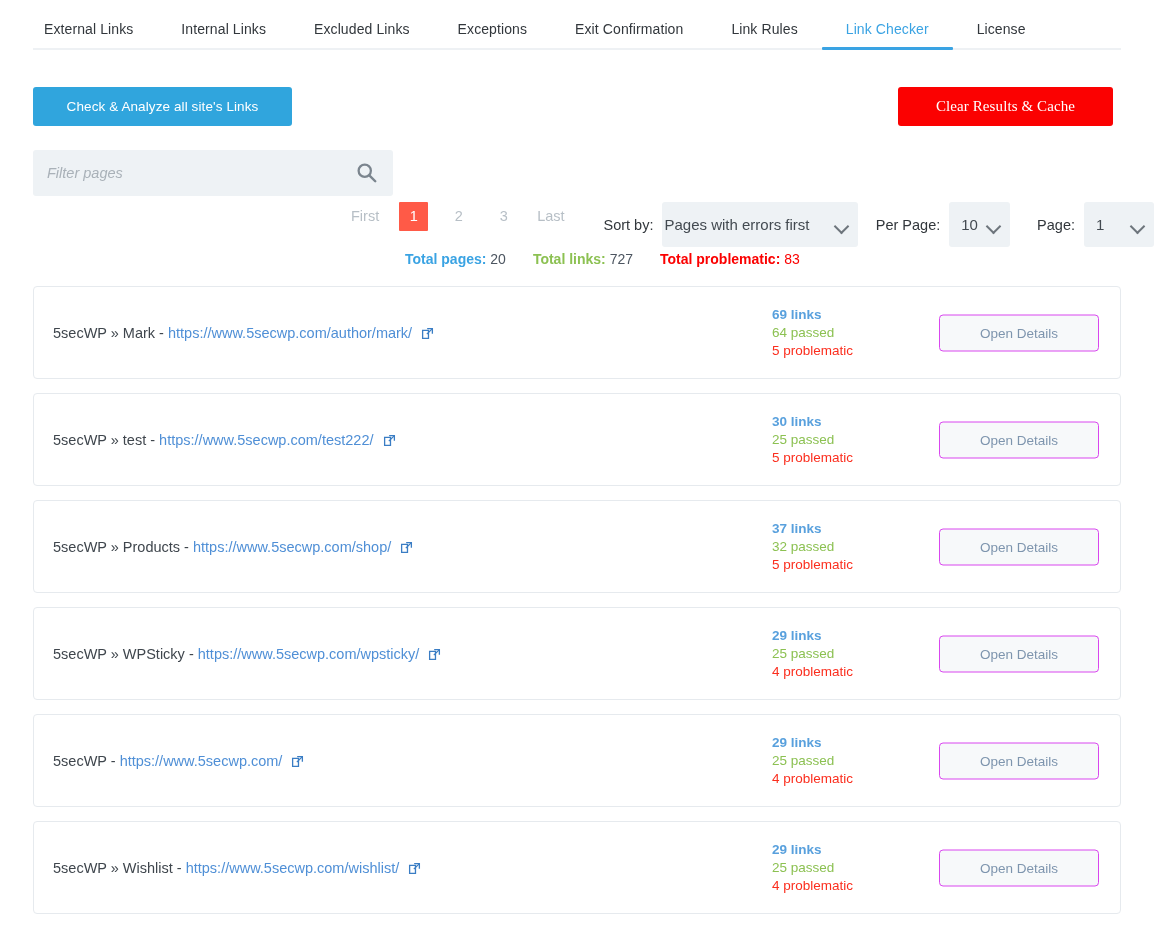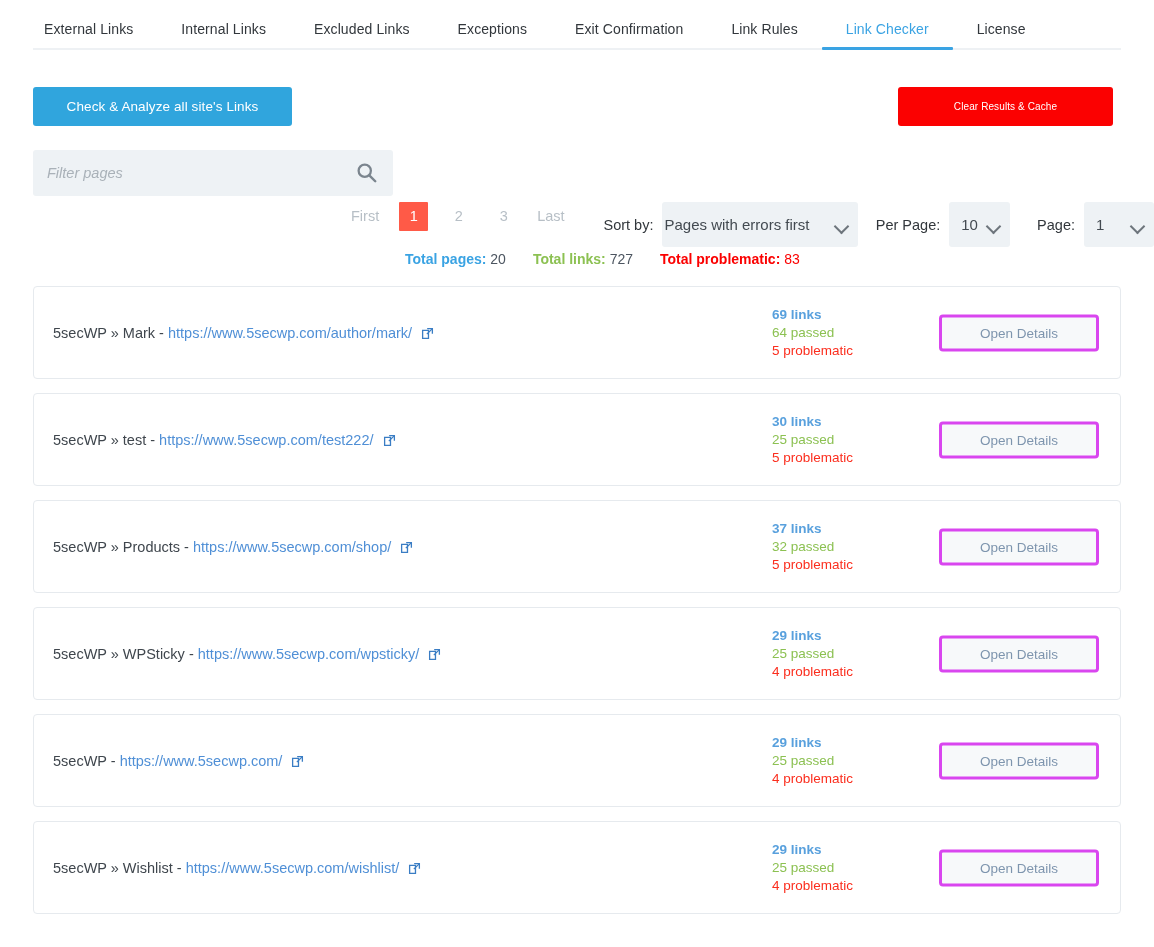--- a/index.html
+++ b/index.html
@@ -84,22 +84,22 @@
   .btn-danger {
     position: absolute;
     right: 41px;
     top: 10px;
     width: 215px;
     height: 39px;
     background: #fb0101;
     color: #ffffff;
     border: none;
     border-radius: 3px;
-    font-family: Liberation Sans, sans-serif;
-    font-size: 10px;
+    font-family: Liberation Serif, serif;
+    font-size: 15px;
     font-weight: 400;
     letter-spacing: .1px;
     cursor: pointer;
   }
 
   
   .filterwrap {
     position: relative;
     margin: 11px 0 0 33px;
     width: 360px;
@@ -269,21 +269,21 @@
   .stats .p { color: #8cc152; }
   .stats .x { color: #fb2e1e; }
   .open-btn {
     position: absolute;
     right: 21px;
     top: 50%;
     transform: translateY(-50%);
     width: 160px;
     height: 37px;
     background: #f7f9fa;
-    border: 3px solid #d946ef;
+    border: 1px solid #d946ef;
     border-radius: 4px;
     color: #7e95ae;
     font-family: "Liberation Sans", sans-serif;
     font-size: 13.5px;
     cursor: pointer;
   }
 </style>
 </head>
 <body>
 

